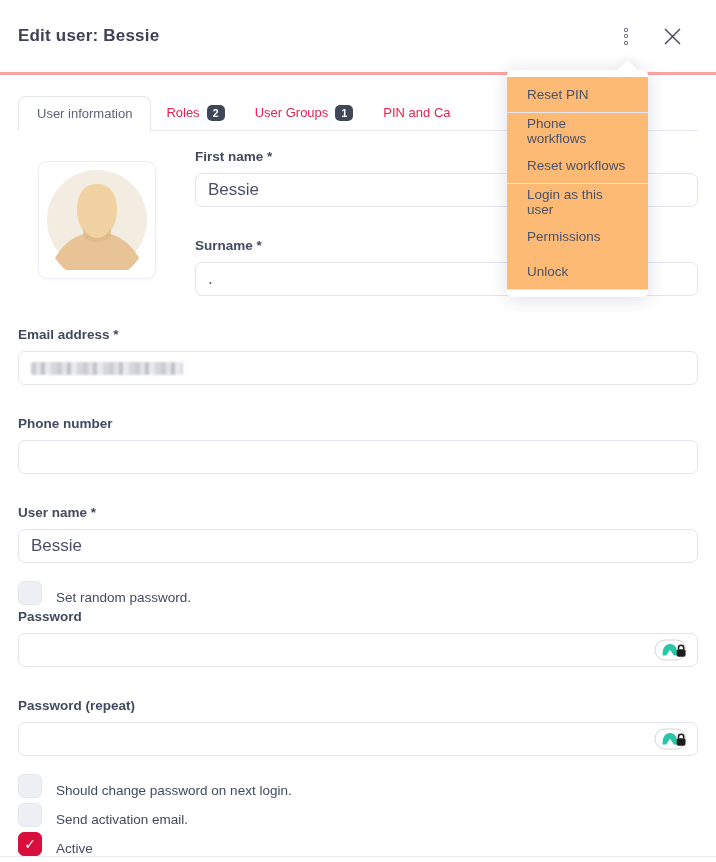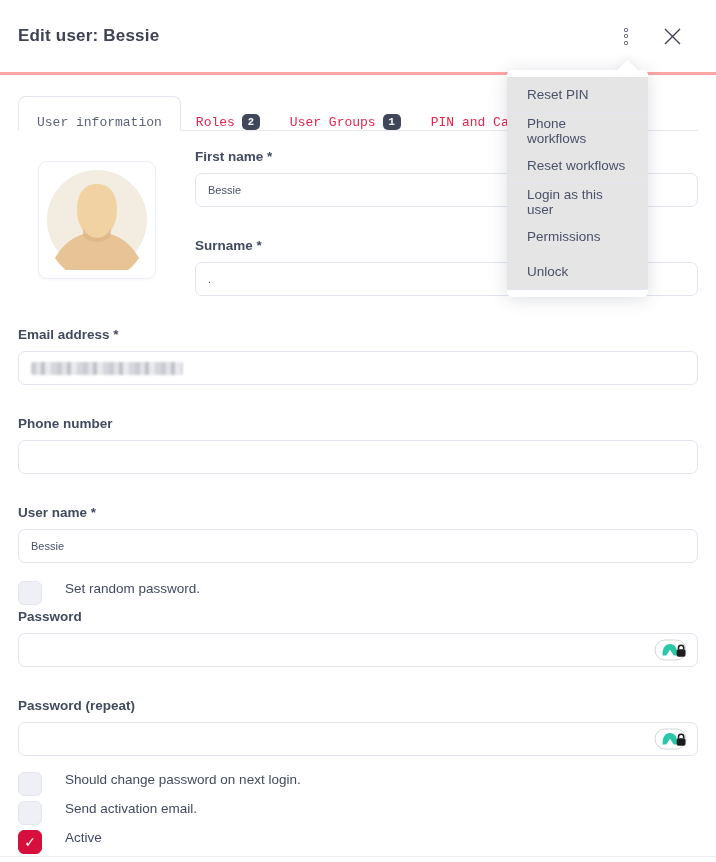--- a/index.html
+++ b/index.html
@@ -17,49 +17,49 @@
   .header-icon { background:none; border:none; cursor:pointer; display:flex; align-items:center; justify-content:center; }
   .kebab-btn { width:28px; height:28px; margin-right:18px; flex-direction:column; gap:2.5px; }
   .kebab-dot { width:4px; height:4px; border:1.3px solid #3f4759; border-radius:1.5px; }
   .close-btn { width:28px; height:28px; }
 
   
   .dropdown { position:absolute; top:70px; right:68px; width:141px; background:#fff;
     border-radius:5px; box-shadow:0 2px 18px rgba(40,50,80,.16); padding:7px 0; z-index:30; }
   .dropdown-caret { position:absolute; top:-7px; right:13px; width:15px; height:15px; background:#fff;
     transform:rotate(45deg); border-radius:2px; box-shadow:-3px -3px 8px rgba(40,50,80,.06); }
-  .menu-item { padding:0 20px; height:35px; display:flex; align-items:center; font-size:13.5px; color:#4a5168; cursor:pointer; background:#e5e5e5; position:relative; }
+  .menu-item { padding:0 20px; height:35px; display:flex; align-items:center; font-size:13.5px; color:#4a5168; cursor:pointer; background:#fdba74; position:relative; }
   .menu-divider { height:1px; background:#e4e6ef; margin:0; }
 
   
   .content { flex:1; padding:20px 18px 0; position:relative; }
 
   
   .tabbar { display:flex; align-items:flex-end; border-bottom:1px solid #e8e9f0; height:36px; }
-  .tab { font-size:13px; padding:0 15px; height:35px; display:flex; align-items:flex-end; gap:7px; cursor:pointer; white-space:nowrap; color:#e5234f; font-weight:400;font-family:Liberation Mono, monospace; }
+  .tab { font-size:13px; padding:0 15px; height:35px; display:flex; align-items:center; gap:7px; cursor:pointer; white-space:nowrap; color:#e5234f; font-weight:400; }
   .tab.active { color:#5b6378; background:#fff; border:1px solid #e4e6ef; border-bottom:1px solid #fff; border-radius:8px 8px 0 0; margin-bottom:-1px; padding:0 18px; }
   .tab-badge { background:#3f4759; color:#fff; font-size:10.5px; font-weight:bold; min-width:18px; height:16px; padding:0 5px; border-radius:5px; display:inline-flex; align-items:center; justify-content:center; }
 
   
   .top-row { display:flex; align-items:flex-start; margin-top:18px; }
   .avatar-box { width:118px; height:118px; margin:12px 0 0 20px; border:1px solid #eceef5; border-radius:9px; background:#fff; display:flex; align-items:center; justify-content:center; box-shadow:0 1px 3px rgba(60,70,100,.05); }
   .top-fields { flex:1; margin-left:39px; }
 
   .form-label { font-size:13.5px; font-weight:600; color:#414a5f; margin:31px 0 9px; display:block; }
   .form-label.first { margin-top:0; }
   .input-wrap { position:relative; }
-  .text-input { width:100%; height:34px; border:1px solid #e2e4ef; border-radius:7px; padding:0 12px; font-size:11px; color:#4a5168; font-family:inherit; background:#fff; outline:none; }
+  .text-input { width:100%; height:34px; border:1px solid #e2e4ef; border-radius:7px; padding:0 12px; font-size:17px; color:#4a5168; font-family:inherit; background:#fff; outline:none; }
   .redacted { position:absolute; left:13px; top:11px; width:152px; height:13px; border-radius:2px;
     background:repeating-linear-gradient(90deg,#c3c4cc 0 5px,#dddee3 5px 10px,#b7b8c1 10px 14px,#e6e7ea 14px 20px,#cfd0d7 20px 26px);
     filter:blur(1.3px); opacity:.85; }
 
   .nordpass-badge { position:absolute; right:8px; top:6px; width:36px; height:22px; }
 
   
-  .checkbox-row { display:flex; align-items:flex-start; gap:23px; cursor:pointer; }
+  .checkbox-row { display:flex; align-items:flex-end; gap:14px; cursor:pointer; }
   .checkbox-row.standalone { margin:18px 0 0 0; }
   .checkbox-row.stacked { margin-top:3px; height:26px; }
   .checkbox { width:24px; height:24px; border-radius:6px; background:#eef0f5; border:1px solid #e3e6ee; flex:0 0 auto; display:flex; align-items:center; justify-content:center; }
   .checkbox.checked { background:#d60f3d; border-color:#d60f3d; color:#fff; font-size:14px; font-weight:bold; }
   .checkbox-label { font-size:13.5px; color:#414a5f; }
   .checkbox-group { margin-top:16px; }
 
   
   .modal-footer { flex:0 0 auto; border-top:1px solid #ececf2; height:77px; display:flex; align-items:center; justify-content:flex-end; gap:13px; padding:0 23px; }
   .btn { height:38px; border-radius:7px; background:#fff; font-size:14px; font-family:inherit; display:inline-flex; align-items:center; cursor:pointer; padding:0 26px; }

